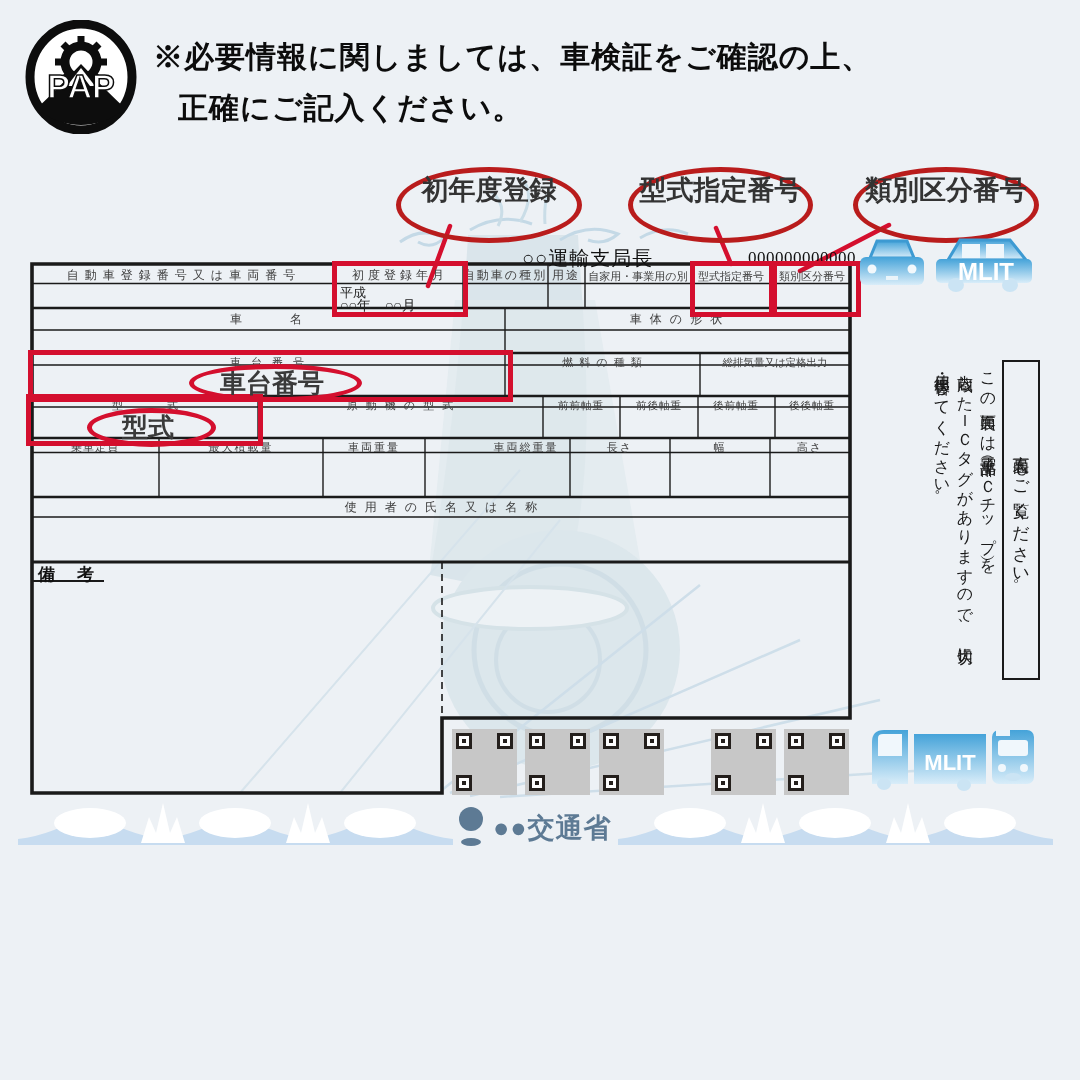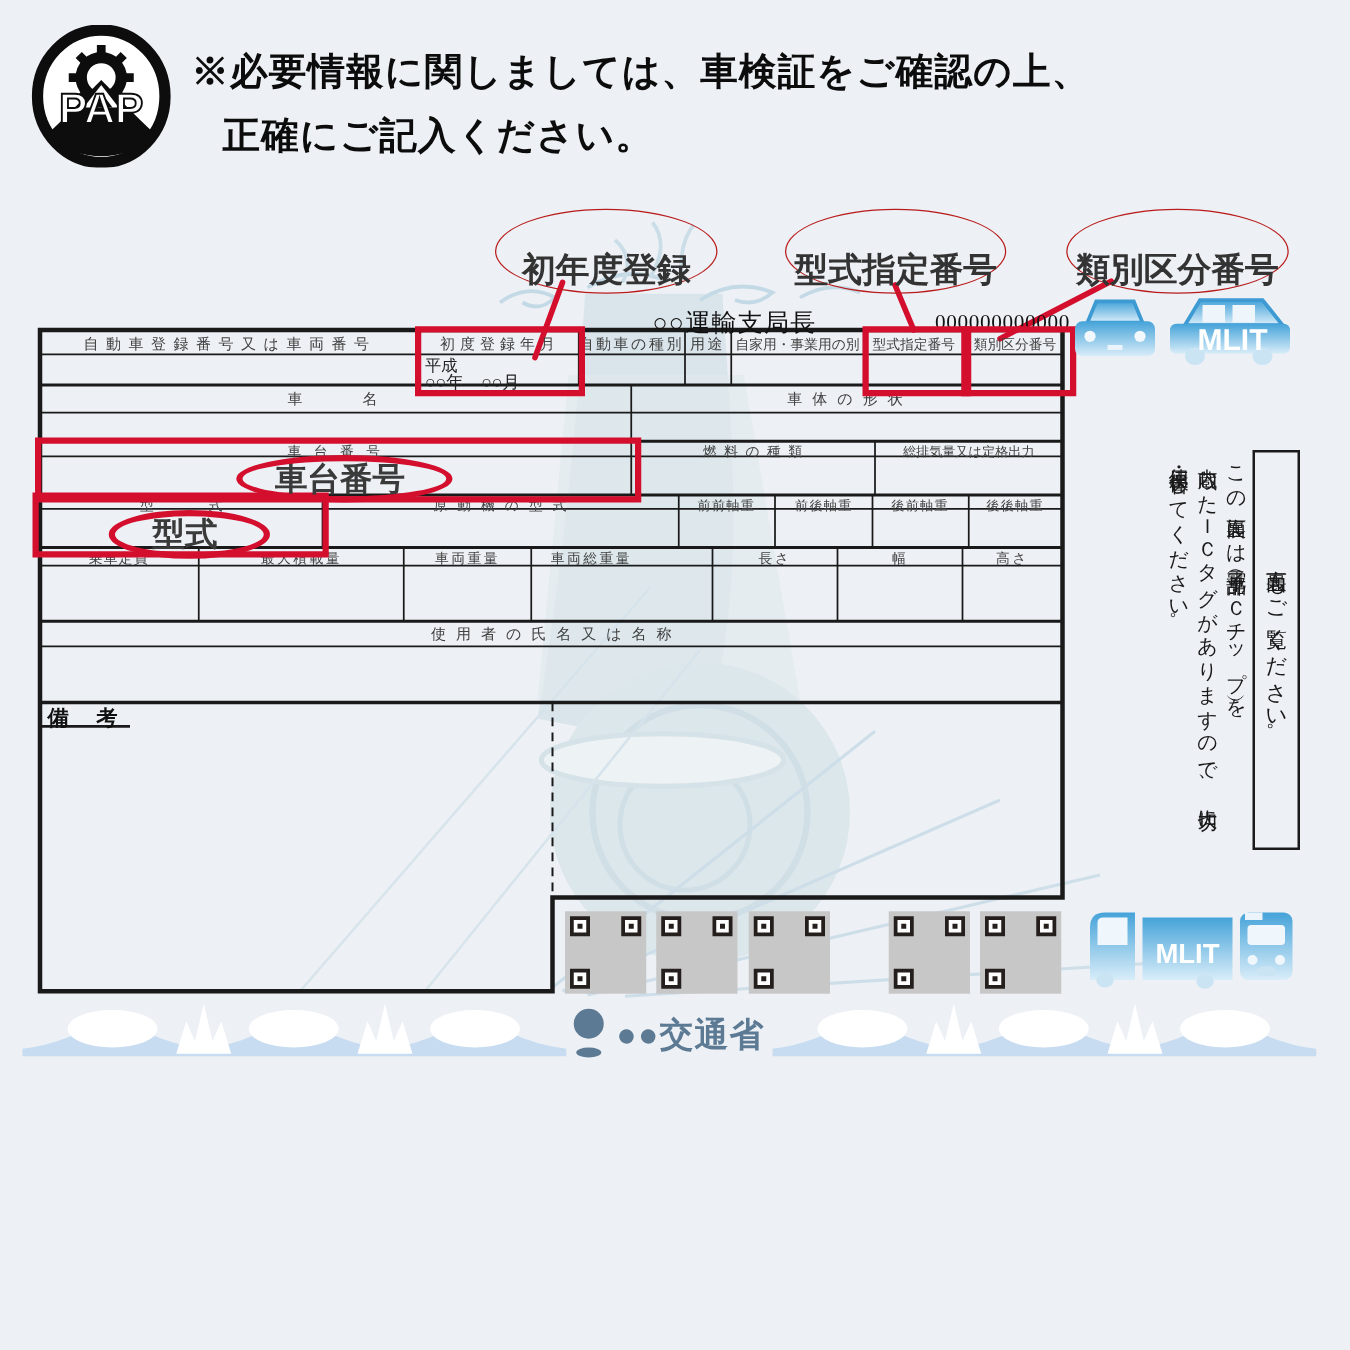--- a/index.html
+++ b/index.html
@@ -4,22 +4,22 @@
 <style>
   html,body{margin:0;padding:0;}
   #page{position:relative;width:1080px;height:1080px;background:#edf1f5;overflow:hidden;
         font-family:"Liberation Serif",serif;color:#111;}
   svg{display:block;}
   .abs{position:absolute;}
   
   .notice{position:absolute;font-family:"Liberation Sans",sans-serif;font-weight:700;
           font-size:30px;color:#0c0c0c;white-space:nowrap;letter-spacing:1px;}
   
-  .bubble{position:absolute;border:1px solid #b91c1c;border-radius:50%;
-          display:flex;align-items:flex-end;justify-content:center;
+  .bubble{position:absolute;border:5px solid #b91c1c;border-radius:50%;
+          display:flex;align-items:flex-start;justify-content:center;
           font-family:"Liberation Sans",sans-serif;font-weight:600;font-size:27px;color:#333;
           white-space:nowrap;background:transparent;}
   
   .lb{position:absolute;transform:translateX(-50%);white-space:nowrap;
       font-size:12px;line-height:14px;color:#404040;}
   .sm{font-size:11px;} .xs{font-size:10.5px;}
   .sp1{letter-spacing:1px;} .sp2{letter-spacing:2px;} .sp4{letter-spacing:4px;}
   .sp6{letter-spacing:6px;} .sp8{letter-spacing:8px;} .sp10{letter-spacing:10px;}
   .sp44{letter-spacing:44px;} .sp48{letter-spacing:48px;text-align:right;}
   .cert-title{position:absolute;left:62px;top:240px;font-size:27px;font-weight:700;
@@ -188,21 +188,21 @@
   <div class="lb sm sp44" style="left:167px;top:398px">型式</div>
   <div class="lb sm sp8" style="left:404px;top:398px">原動機の型式</div>
   <div class="lb xs sp1" style="left:581px;top:399px">前前軸重</div>
   <div class="lb xs sp1" style="left:659px;top:399px">前後軸重</div>
   <div class="lb xs sp1" style="left:736px;top:399px">後前軸重</div>
   <div class="lb xs sp1" style="left:812px;top:399px">後後軸重</div>
 
   <div class="lb sm sp1" style="left:95px;top:440px">乗車定員</div>
   <div class="lb sm sp2" style="left:241px;top:440px">最大積載量</div>
   <div class="lb sm sp2" style="left:374px;top:440px">車両重量</div>
-  <div class="lb sm sp2" style="left:473px;top:440px">車両総重量</div>
+  <div class="lb sm sp2" style="left:526px;top:440px">車両総重量</div>
   <div class="lb sm sp2" style="left:620px;top:440px">長さ</div>
   <div class="lb sm sp2" style="left:720px;top:440px">幅</div>
   <div class="lb sm sp2" style="left:810px;top:440px">高さ</div>
 
   <div class="lb sp8" style="left:445px;top:500px">使用者の氏名又は名称</div>
   <div class="remark-lb">備考</div>
 
   <div class="rbox" style="left:332px;top:261px;width:126px;height:46px"></div>
   <div class="rbox" style="left:690px;top:261px;width:77px;height:46px"></div>
   <div class="rbox" style="left:769px;top:261px;width:82px;height:46px"></div>

